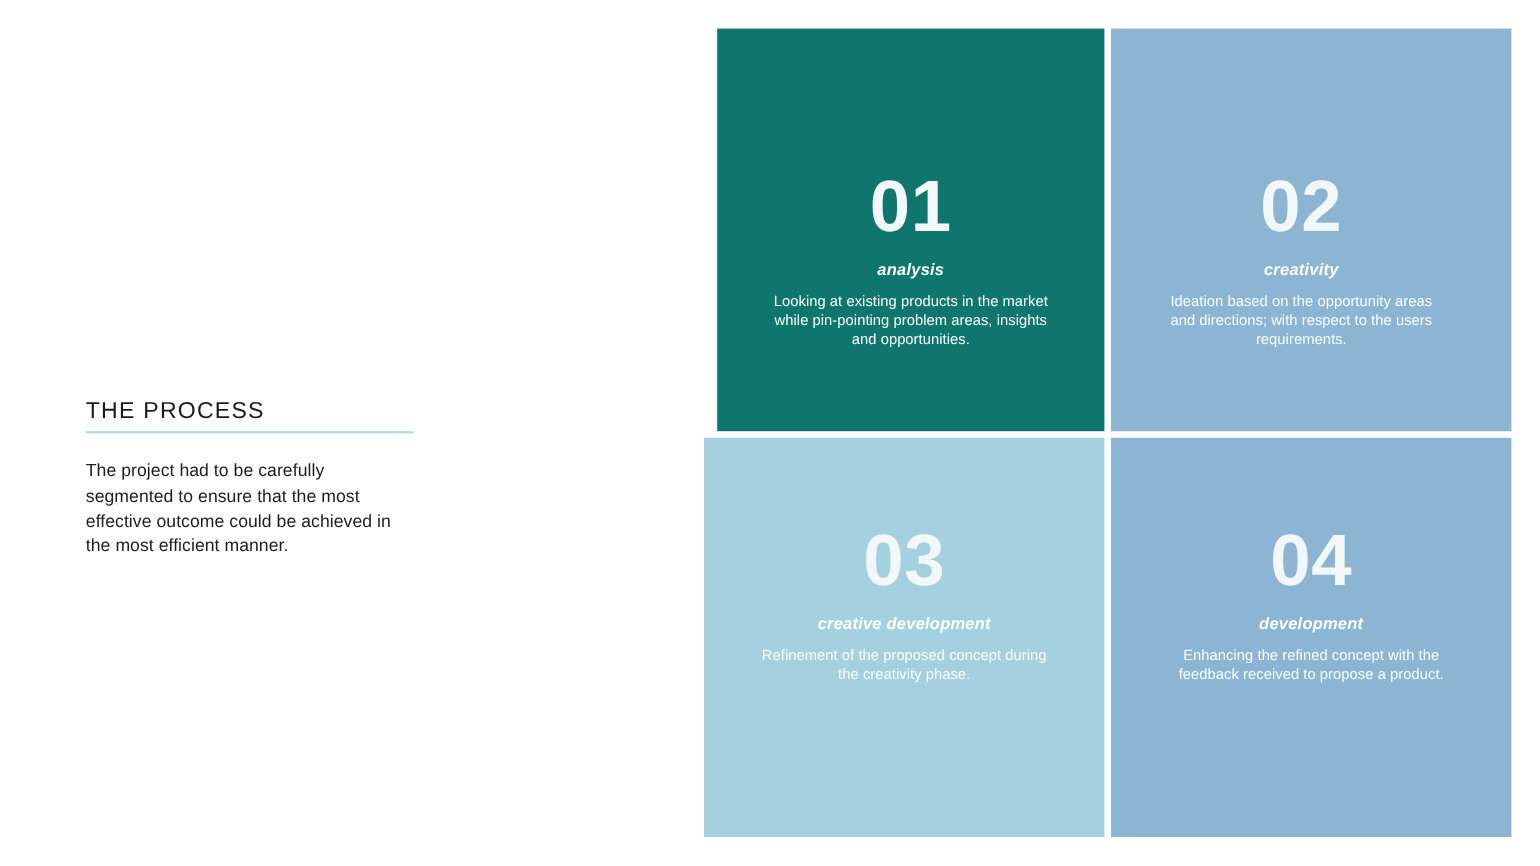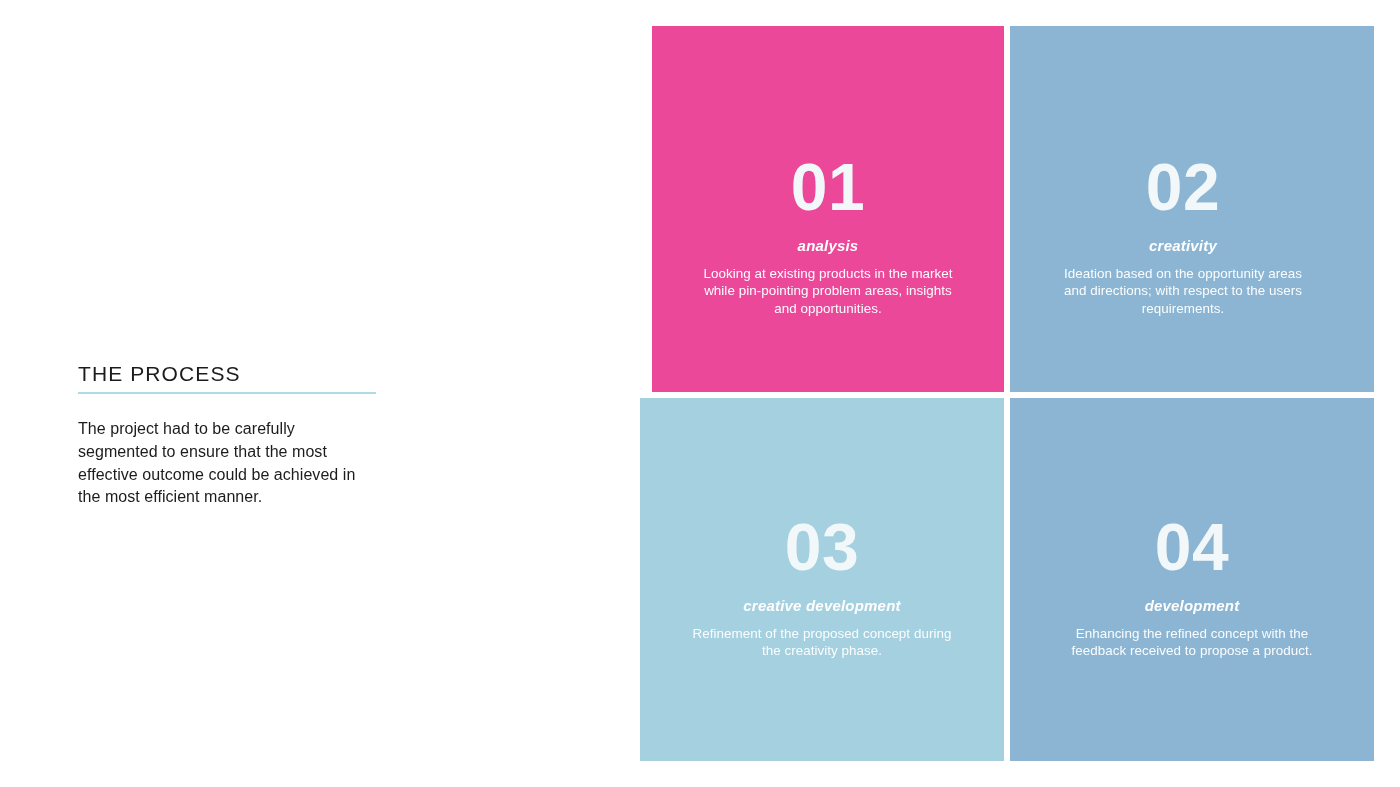--- a/index.html
+++ b/index.html
@@ -69,21 +69,21 @@
     box-sizing: border-box;
     padding: 0 34px;
     overflow: hidden;
   }
   .cell.row-top {
     justify-content: flex-start;
     padding-top: 128px;
   }
   .cell.row-bottom {
     justify-content: flex-start;
-    padding-top: 116px;
+    padding-top: 78px;
   }
   .cell-number {
     font-size: 66px;
     font-weight: bold;
     color: #f2f8fa;
     line-height: 1;
     letter-spacing: 0.5px;
     margin-bottom: 18px;
   }
   .cell-label {
@@ -109,21 +109,21 @@
 <body>
 
 <section class="intro">
   <h1 class="intro-title">THE PROCESS</h1>
   <div class="intro-rule" style="background: rgb(174, 219, 230);"></div>
   <p class="intro-body">The project had to be carefully segmented to ensure that the most effective outcome could be achieved in the most efficient manner.</p>
 </section>
 
 <section class="process-grid">
 
-  <div class="cell row-top" style="background: #ec4899; margin-left: 12px;">
+  <div class="cell row-top" style="background: #0f766e; margin-left: 12px;">
     <div class="cell-number">01</div>
     <div class="cell-label">analysis</div>
     <div class="cell-desc">Looking at existing products in the market while pin-pointing problem areas, insights and opportunities.</div>
   </div>
 
   <div class="cell row-top" style="background: rgb(139, 181, 210); padding-left: 16px;">
     <div class="cell-number">02</div>
     <div class="cell-label">creativity</div>
     <div class="cell-desc">Ideation based on the opportunity areas and directions; with respect to the users requirements.</div>
   </div>

